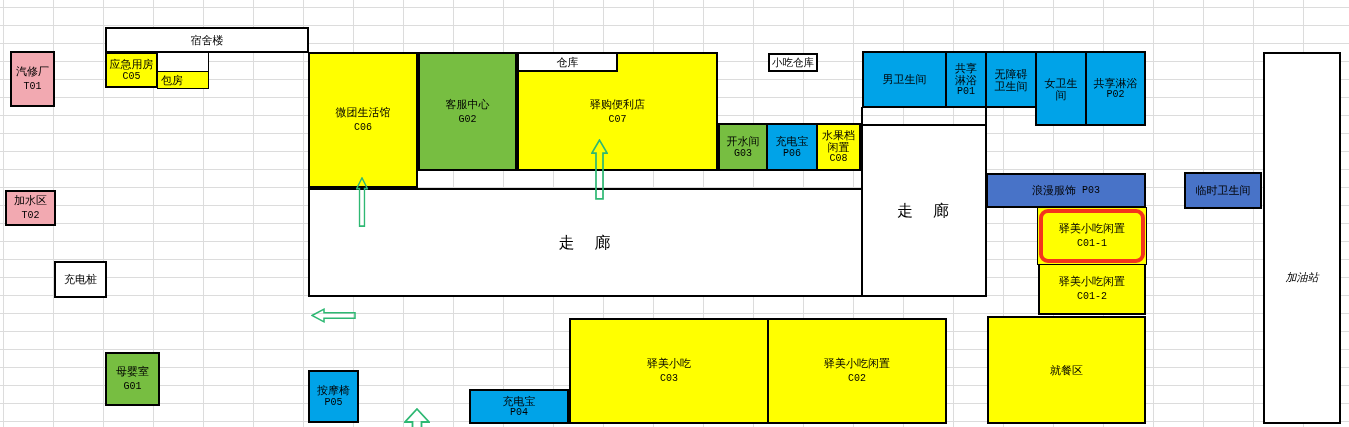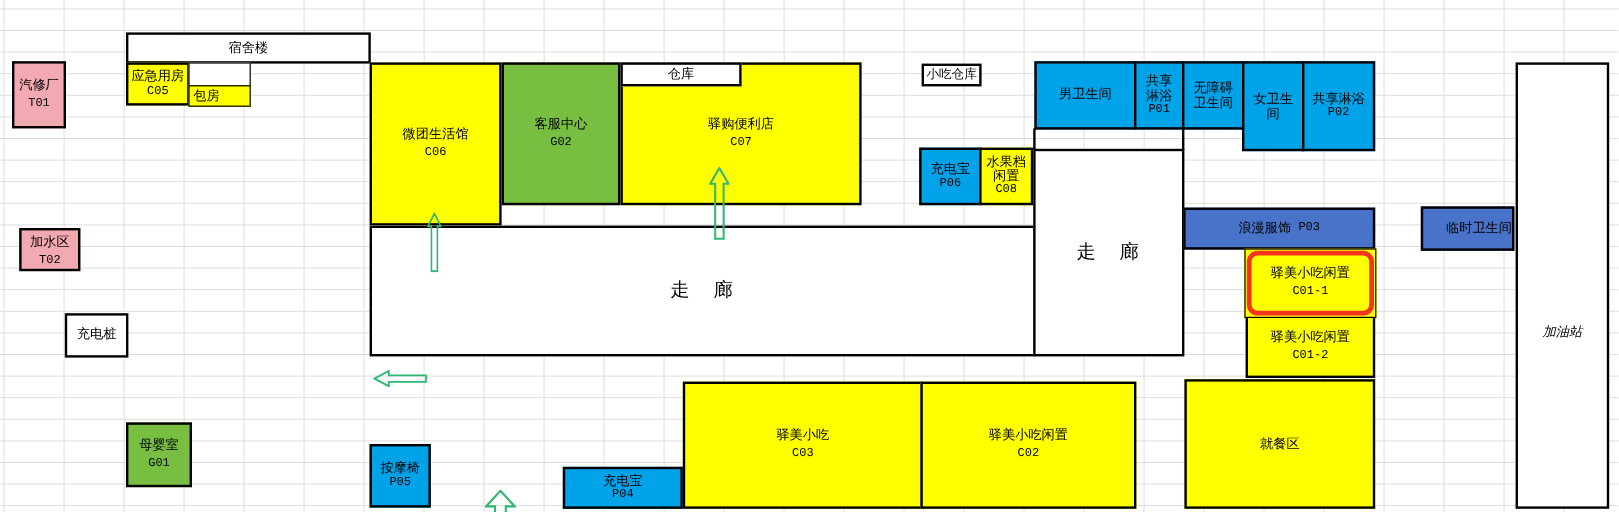--- a/index.html
+++ b/index.html
@@ -40,21 +40,21 @@
 </style>
 </head>
 <body>
 
 <div id="canvas">
 
   <div class="box pink" style="left:10px;top:51px;width:45px;height:56px;">
     <span class="name">汽修厂</span>
     <span class="code">T01</span>
   </div>
-  <div class="box pink" style="left:16px;top:190px;width:51px;height:36px;justify-content:flex-end;">
+  <div class="box pink" style="left:5px;top:190px;width:51px;height:36px;">
     <span class="name">加水区</span>
     <span class="code">T02</span>
   </div>
   <div class="box white" style="left:54px;top:261px;width:53px;height:37px;">
     <span class="name">充电桩</span>
   </div>
   <div class="box green" style="left:105px;top:352px;width:55px;height:54px;">
     <span class="name">母婴室</span>
     <span class="code">G01</span>
   </div>
@@ -84,20 +84,24 @@
     <span class="name">驿购便利店</span>
     <span class="code">C07</span>
   </div>
   <div class="box white" style="left:517px;top:52px;width:101px;height:20px;z-index:6;">
     <span class="name">仓库</span>
   </div>
   <div class="box white small-font" style="left:768px;top:53px;width:50px;height:19px;">
     <span class="name">小吃仓库</span>
   </div>
 
+  <div class="box green tight" style="left:718px;top:123px;width:50px;height:48px;">
+    <span class="name">开水间</span>
+    <span class="code" style="margin-top:1px;">G03</span>
+  </div>
   <div class="box cyan tight" style="left:766px;top:123px;width:52px;height:48px;">
     <span class="name">充电宝</span>
     <span class="code" style="margin-top:1px;">P06</span>
   </div>
   <div class="box yellow tight" style="left:816px;top:123px;width:45px;height:48px;">
     <span class="name">水果档
 闲置</span>
     <span class="code" style="margin-top:0;">C08</span>
   </div>
 
@@ -128,21 +132,21 @@
   <div class="box white corridor" style="left:861px;top:124px;width:126px;height:173px;">
     <span class="name">走　廊</span>
   </div>
   <div class="wall" style="left:861px;top:107px;height:18px;"></div>
   <div class="wall" style="left:985px;top:107px;height:18px;"></div>
 
   <div class="box blue row-label" style="left:986px;top:173px;width:160px;height:35px;">
     <span class="name">浪漫服饰</span>
     <span class="code">P03</span>
   </div>
-  <div class="box blue" style="left:1184px;top:172px;width:78px;height:37px;align-items:flex-end;">
+  <div class="box blue" style="left:1184px;top:172px;width:78px;height:37px;">
     <span class="name">临时卫生间</span>
   </div>
 
   <div class="box white top-pad-gas" style="left:1263px;top:52px;width:78px;height:372px;">
     <span class="name">加油站</span>
   </div>
 
   <div class="box yellow thin" style="left:1037px;top:207px;width:110px;height:58px;z-index:8;">
     <span class="name">驿美小吃闲置</span>
     <span class="code">C01-1</span>

